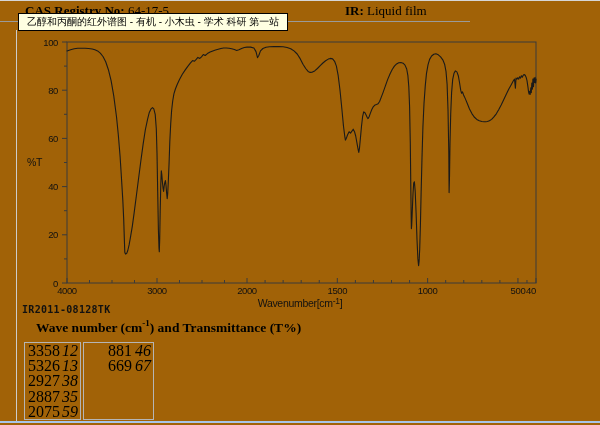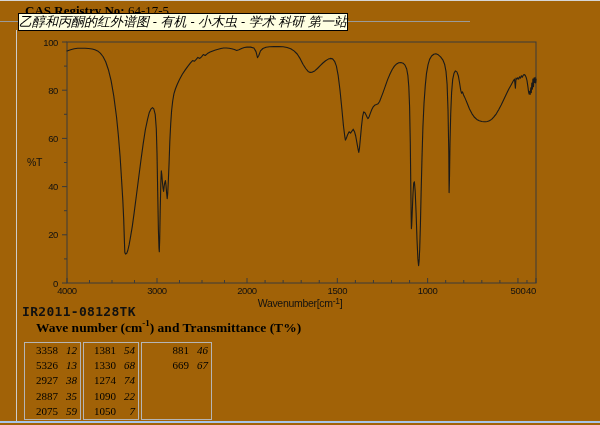--- a/index.html
+++ b/index.html
@@ -7,49 +7,50 @@
         font-family:"Liberation Serif", serif;color:#000;}
   .topline{position:absolute;left:0;top:0;width:600px;height:1px;background:#d6d6d6;}
   .leftline{position:absolute;left:16px;top:30px;width:1px;height:392px;background:#cccccc;}
   .bottomline{position:absolute;left:0;top:421px;width:600px;height:2px;background:#a9c6e8;}
   .hdr{position:absolute;top:3px;font-size:13px;white-space:nowrap;}
   .hdr b{font-weight:bold;}
   #cas{left:25px;}
   #irfield{left:345px;}
   .hrule{position:absolute;left:0;top:21px;width:470px;height:1px;background:#9a9a9a;}
   #tooltip{position:absolute;left:18px;top:13px;height:14px;line-height:14px;
-           background:#ffffe1;border:1px solid #000;padding:1px 0;
-           font-family:"Liberation Sans", sans-serif;font-size:13px;white-space:nowrap;z-index:5;font-style:italic;}
+           background:#ffffe1;border:1px solid #000;padding:1px 8px;
+           font-family:"Liberation Sans", sans-serif;font-size:10px;white-space:nowrap;z-index:5;}
   #chart{position:absolute;left:0;top:0;width:600px;height:330px;}
   #specid{position:absolute;left:22px;top:304px;
-          font-family:"DejaVu Sans Mono", monospace;font-size:13px;font-weight:bold;
+          font-family:"DejaVu Sans Mono", monospace;font-size:10px;font-weight:bold;
           letter-spacing:0.3px;color:#111;}
   #tblhead{position:absolute;left:36px;top:318px;font-size:13.5px;font-weight:bold;white-space:nowrap;}
   #tblhead sup{font-size:9px;}
   #peaktable{position:absolute;left:24px;top:342px;display:flex;align-items:stretch;}
   .pcol{border:1px solid #b5b5b5;margin-right:2px;padding:0 3px;height:76px;}
-  .prow{display:flex;height:15.2px;line-height:15.2px;font-size:11px;}
+  .prow{display:flex;height:15.2px;line-height:15.2px;font-size:16px;}
   .wn{display:inline-block;text-align:right;}
   .tv{display:inline-block;text-align:right;margin-left:4px;font-style:italic;}
   .c0 .wn{width:30px;} .c0 .tv{width:15px;}
   .c1 .wn{width:29px;} .c1 .tv{width:15px;}
   .c2 .wn{width:23px;margin-left:21px;} .c2 .tv{width:15px;}
   svg text{font-family:"Liberation Sans", sans-serif;fill:#111;}
   .ticklabel{font-size:9.5px;letter-spacing:-0.4px;}
   .axlabel{font-size:10.5px;letter-spacing:-0.3px;}
 </style>
 </head>
 <body>
 
 <div id="page">
   <div class="topline"></div>
   <div class="leftline"></div>
   <div class="hrule"></div>
 
   <div id="cas" class="hdr"><b>CAS Registry No:</b><span> 64-17-5</span></div>
+  <div id="irfield" class="hdr"><b>IR:</b><span> Liquid film</span></div>
 
   <div id="tooltip">乙醇和丙酮的红外谱图 - 有机 - 小木虫 - 学术 科研 第一站</div>
 
   <svg id="chart" viewBox="0 0 600 330" xmlns="http://www.w3.org/2000/svg">
       <rect x="67" y="42" width="469" height="241" fill="none" stroke="#3a3a3a" stroke-width="1"></rect>
       <line x1="67" y1="283" x2="67" y2="278" stroke="#3a3a3a" stroke-width="1"></line>
       <text x="67" y="294" text-anchor="middle" class="ticklabel">4000</text>
       <line x1="157" y1="283" x2="157" y2="278" stroke="#3a3a3a" stroke-width="1"></line>
       <text x="157" y="294" text-anchor="middle" class="ticklabel">3000</text>
       <line x1="247" y1="283" x2="247" y2="278" stroke="#3a3a3a" stroke-width="1"></line>
@@ -123,42 +124,20 @@
         </div>
         <div class="prow">
           <span class="wn">2887</span>
           <span class="tv">35</span>
         </div>
         <div class="prow">
           <span class="wn">2075</span>
           <span class="tv">59</span>
         </div>
       </div>
-      <div class="pcol c1">
-        <div class="prow">
-          <span class="wn">1381</span>
-          <span class="tv">54</span>
-        </div>
-        <div class="prow">
-          <span class="wn">1330</span>
-          <span class="tv">68</span>
-        </div>
-        <div class="prow">
-          <span class="wn">1274</span>
-          <span class="tv">74</span>
-        </div>
-        <div class="prow">
-          <span class="wn">1090</span>
-          <span class="tv">22</span>
-        </div>
-        <div class="prow">
-          <span class="wn">1050</span>
-          <span class="tv">7</span>
-        </div>
-      </div>
       <div class="pcol c2">
         <div class="prow">
           <span class="wn">881</span>
           <span class="tv">46</span>
         </div>
         <div class="prow">
           <span class="wn">669</span>
           <span class="tv">67</span>
         </div>
       </div>

